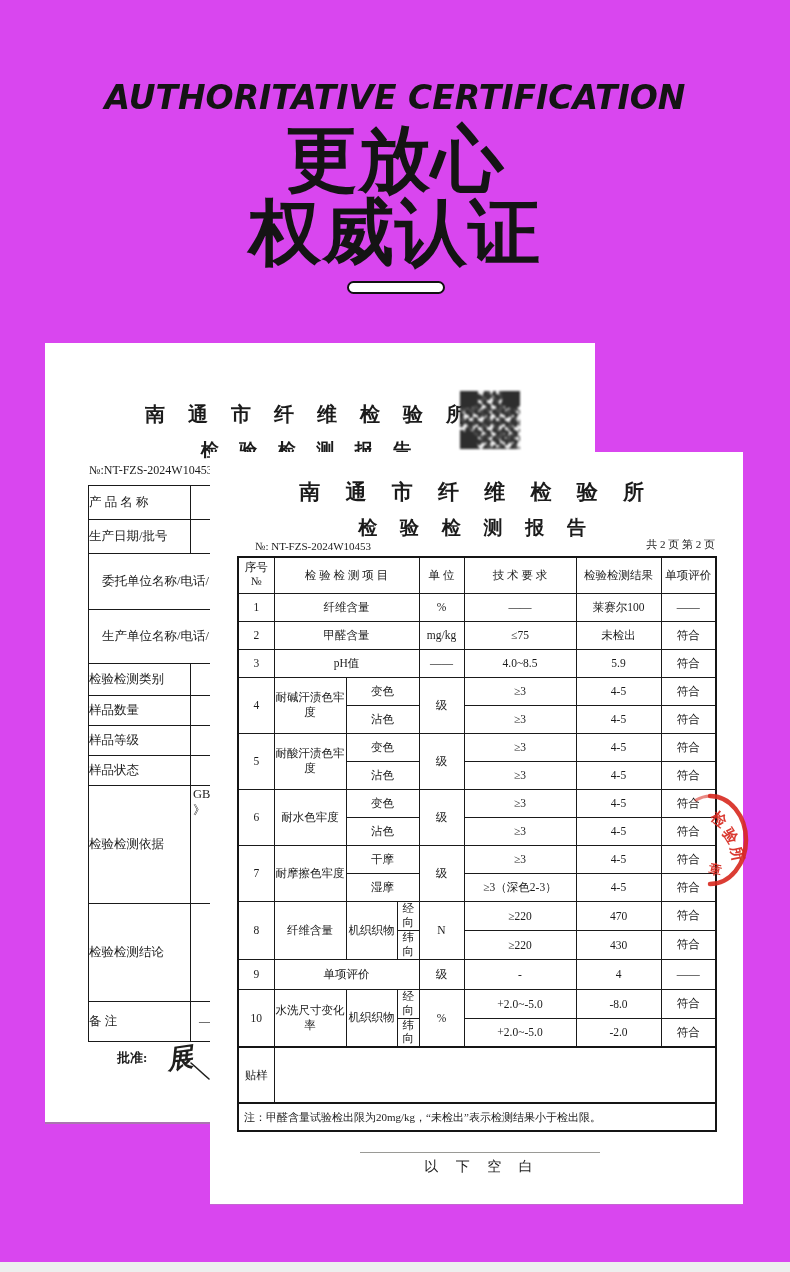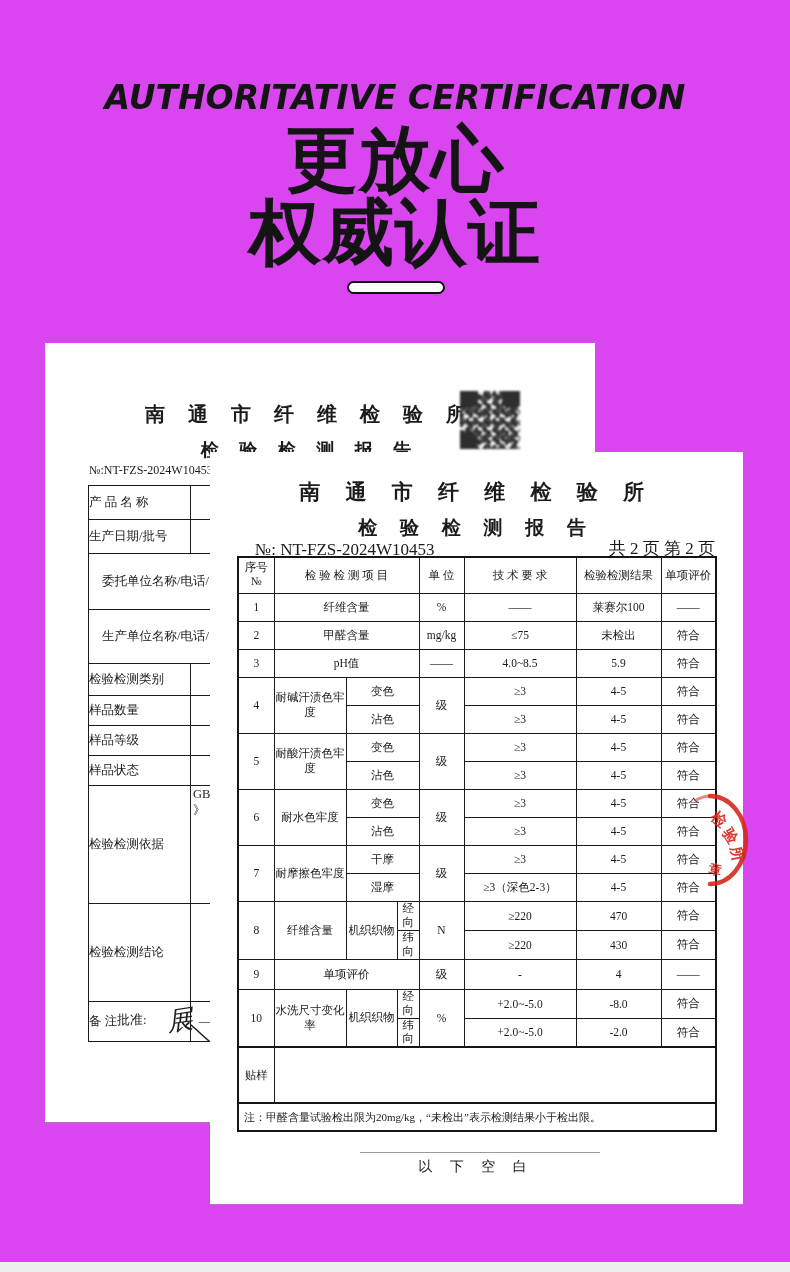--- a/index.html
+++ b/index.html
@@ -36,42 +36,42 @@
              repeating-conic-gradient(from 20deg, #2e2e2e 0% 25%, rgba(255,255,255,0) 0% 50%),
              repeating-conic-gradient(from 65deg, #4a4a4a 0% 25%, #f4f4f4 0% 50%);
            background-size:100% 100%,100% 100%,100% 100%,9px 9px,13px 13px;
            filter: blur(.8px) grayscale(1) contrast(.95); }
   .bd-table { position:absolute; left:43px; top:142px; width:420px; border-collapse:collapse; table-layout:fixed; }
   .bd-table td { border:1.5px solid #1a1a1a; font-size:12.5px; color:#1b1b1b; text-align:left; vertical-align:middle; }
   .bd-table .lab-left { text-align:left; padding-left:13px; }
   .bd-basis-val { vertical-align:top !important; text-align:left !important; padding:1px 0 0 2px;
                   font-size:11.5px; line-height:1.25; }
   .bd-remark-val { text-align:left !important; padding-left:8px; letter-spacing:-1px; }
-  .bd-approve { position:absolute; left:72px; top:668px; display:flex; align-items:flex-start; gap:16px;
-                font-size:13px; color:#1b1b1b; }
+  .bd-approve { position:absolute; left:72px; top:706px; display:flex; align-items:flex-start; gap:16px;
+                font-size:13px; color:#1b1b1b;font-weight:bold; }
   .sig-svg { margin-top:-12px; }
 
   
   .fd-title    { top:26px; left:0; width:533px; font-size:21px; letter-spacing:10px; }
   .fd-subtitle { top:63px; left:0; width:533px; font-size:19px; letter-spacing:9px; }
   .fd-meta { position:absolute; top:85px; left:27px; width:478px; display:flex;
-             justify-content:space-between; align-items:flex-end; font-size:17px; color:#1b1b1b; }
+             justify-content:space-between; align-items:flex-end; font-size:11px; color:#1b1b1b; }
   .fd-meta .no { padding-left:18px; }
   .fd-table { position:absolute; left:27px; top:104px; width:478px; border-collapse:collapse;
               table-layout:fixed; border:2px solid #151515; }
   .fd-table td { border:1px solid #1a1a1a; font-size:11.5px; color:#1b1b1b; text-align:center;
                  vertical-align:middle; padding:0; overflow:hidden; }
   .fd-table .hdr td { font-size:11.5px; }
   .hdr-no { line-height:1.2; }
   .v-cell { font-size:10.5px; line-height:1.15; word-break:break-all; padding:0 5px !important;margin-left:46px; }
   .h36{height:36px} .h28{height:28px} .h29{height:29px} .h30{height:30px} .h56{height:56px}
   .sample-row td { border-top:2.5px solid #151515;margin-left:16px; }
   .note-row td { border-top:2px solid #151515; text-align:left; padding:4px 5px; font-size:11px; }
   .fd-blank-line { position:absolute; top:700px; left:150px; width:240px; border-top:1.5px solid #9a9a96; }
-  .fd-blank { position:absolute; top:706px; left:27px; width:478px; text-align:center;
+  .fd-blank { position:absolute; top:706px; left:33px; width:478px; text-align:center;
               font-size:14px; letter-spacing:7px; color:#1b1b1b; }
 
   
   .stamp-svg { position:absolute; left:0; top:0; z-index:3; overflow:visible; }
 
   .bottom-strip { position:absolute; left:0; bottom:0; width:790px; height:10px; background:#edefee; }
 </style>
 </head>
 <body>
 

